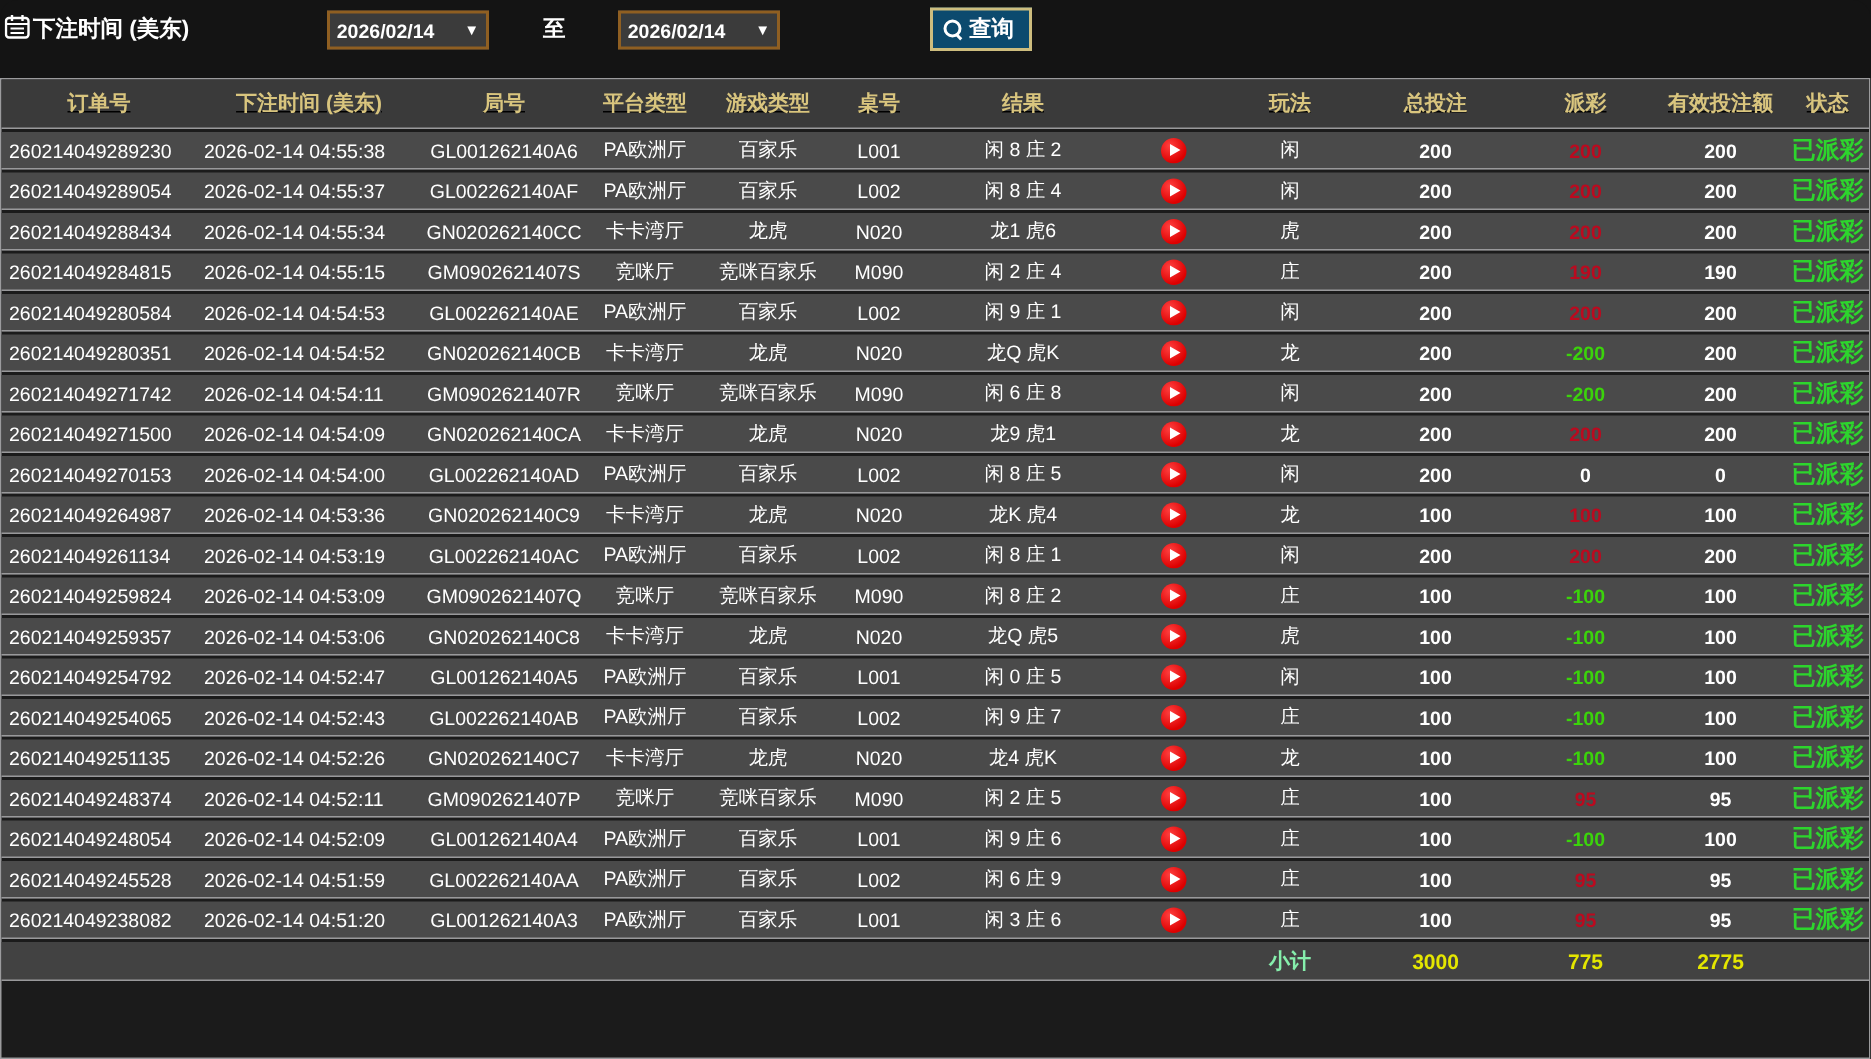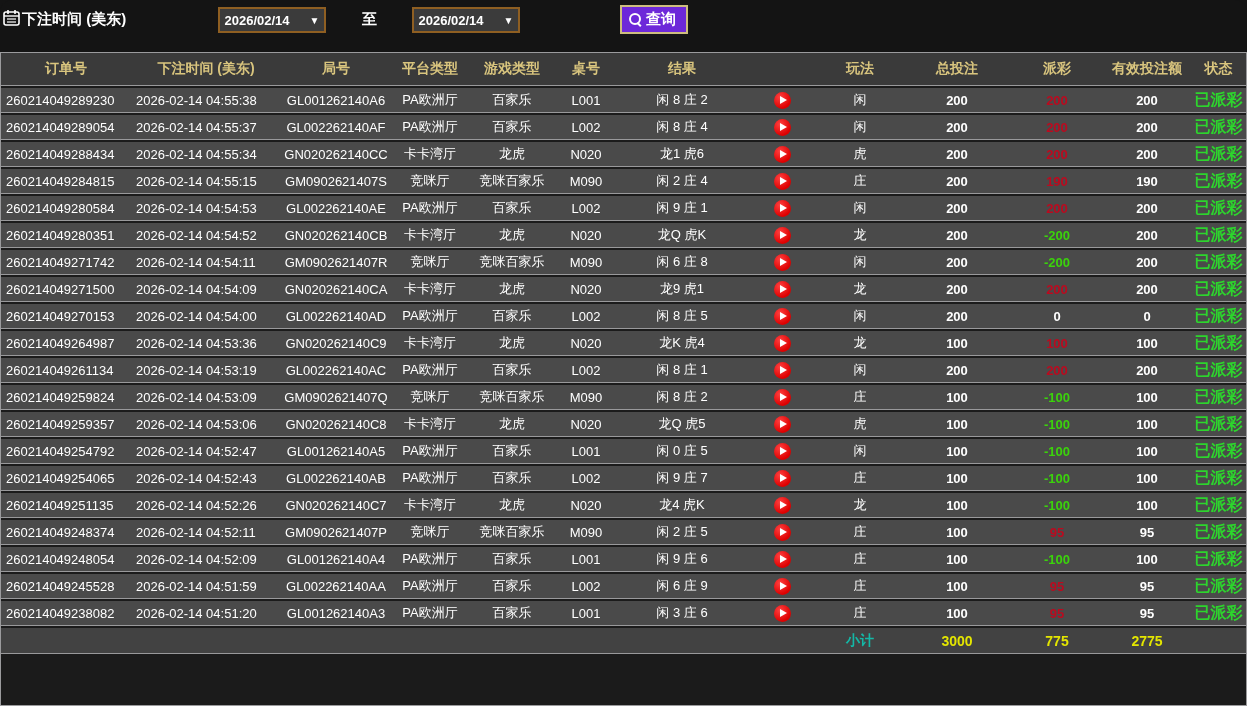--- a/index.html
+++ b/index.html
@@ -12,52 +12,52 @@
   .fb-label { position:absolute; left:22px; top:10px; color:#ffffff; font-size:15px; font-weight:700; }
   .cal-icon { position:absolute; left:3px; top:9px; width:17px; height:17px; }
   .date-box { position:absolute; top:7px; width:108px; height:26px; background:#3b3b3b;
     border:2px solid #8f5f22; color:#fff; font-size:13px; font-weight:700;
     display:flex; align-items:center; justify-content:center; gap:20px; cursor:pointer; }
   .date-from { left:218px; }
   .date-to   { left:412px; }
   .to-label { position:absolute; left:362px; top:10px; color:#fff; font-size:15px; font-weight:700; }
   .arrow { font-size:10px; }
   .query-btn { position:absolute; left:620px; top:5px; height:29px; padding:0 10px 0 7px;
-    background:#6d28d9; border:2px solid #cdbd7e; color:#fff; font-size:15px; font-weight:700;
+    background:#0c4a6e; border:2px solid #cdbd7e; color:#fff; font-size:15px; font-weight:700;
     display:flex; align-items:center; gap:4px; cursor:pointer;
     font-family:"Liberation Sans","DejaVu Sans",sans-serif; }
   .mag { position:relative; width:13px; height:13px; display:inline-block; }
   .mag::before { content:""; position:absolute; left:0; top:0; width:8px; height:8px;
     border:2px solid #fff; border-radius:50%; }
   .mag::after { content:""; position:absolute; left:9px; top:9px; width:5px; height:2px;
     background:#fff; transform:rotate(45deg); transform-origin:0 0; }
 
   
   .grid { position:absolute; top:52px; left:0; width:1247px; height:654px;
     background:#1b1b1b; border:1px solid #9b9b9d; border-top:1px solid #9b9b9d; }
   .tr { display:flex; align-items:center; }
-  .thead { height:33px; background:#3a3a3a; border-bottom:1px solid #99999b; margin-bottom:2px; }
+  .thead { height:33px; background:#3a3a3a; border-bottom:1px solid #99999b; margin-bottom:2px;text-decoration:underline; }
   .th { color:#d9c57e; font-size:14px; font-weight:700; text-align:center; }
   .tbody .tr { height:25px; background:#4a4a4a; border-bottom:1px solid #99999b; margin-bottom:2px;justify-content:flex-end; }
   .td { color:#ffffff; font-size:13px; text-align:center; white-space:nowrap; overflow:hidden; }
   .left { text-align:left; padding-left:5px; }
   .c1{width:130px;} .c2{width:150px;} .c3{width:110px;} .c4{width:78px;} .c5{width:86px;}
   .c6{width:62px;} .c7{width:130px;} .c8{width:70px;} .c9{width:86px;} .c10{width:108px;}
   .c11{width:92px;} .c12{width:88px;} .c13{width:55px;}
   .num { font-weight:700; }
   .pay-red   { color:#bb0a1f; font-weight:700; }
   .pay-green { color:#3bd30b; font-weight:700; }
   .pay-white { color:#ffffff; font-weight:700; }
   .status-ok { color:#2dd52d; font-weight:700; font-size:16px; }
   .play { position:relative; display:inline-block; width:17px; height:17px; border-radius:50%;
     background:radial-gradient(circle at 35% 30%, #ff4040, #dd0000 70%); cursor:pointer; vertical-align:middle; }
   .play .tri { position:absolute; left:6px; top:4px; width:0; height:0;
     border-left:7px solid #fff; border-top:4.5px solid transparent; border-bottom:4.5px solid transparent; }
   .tfoot .tr { height:26px; background:#424242; border-bottom:1px solid #99999b; margin-bottom:2px; }
-  .tfoot .lbl { color:#14b8a6; font-size:14px; font-weight:700; }
+  .tfoot .lbl { color:#86efac; font-size:14px; font-weight:700; }
   .tfoot .val { color:#e4e600; font-size:14px; font-weight:700; }
 </style>
 </head>
 <body>
 
 <div class="page">
 
   <div class="filter-bar">
     <svg class="cal-icon" viewBox="0 0 17 17">
       <rect x="1" y="3" width="15" height="13" rx="2" fill="none" stroke="#ffffff" stroke-width="1.6"></rect>

